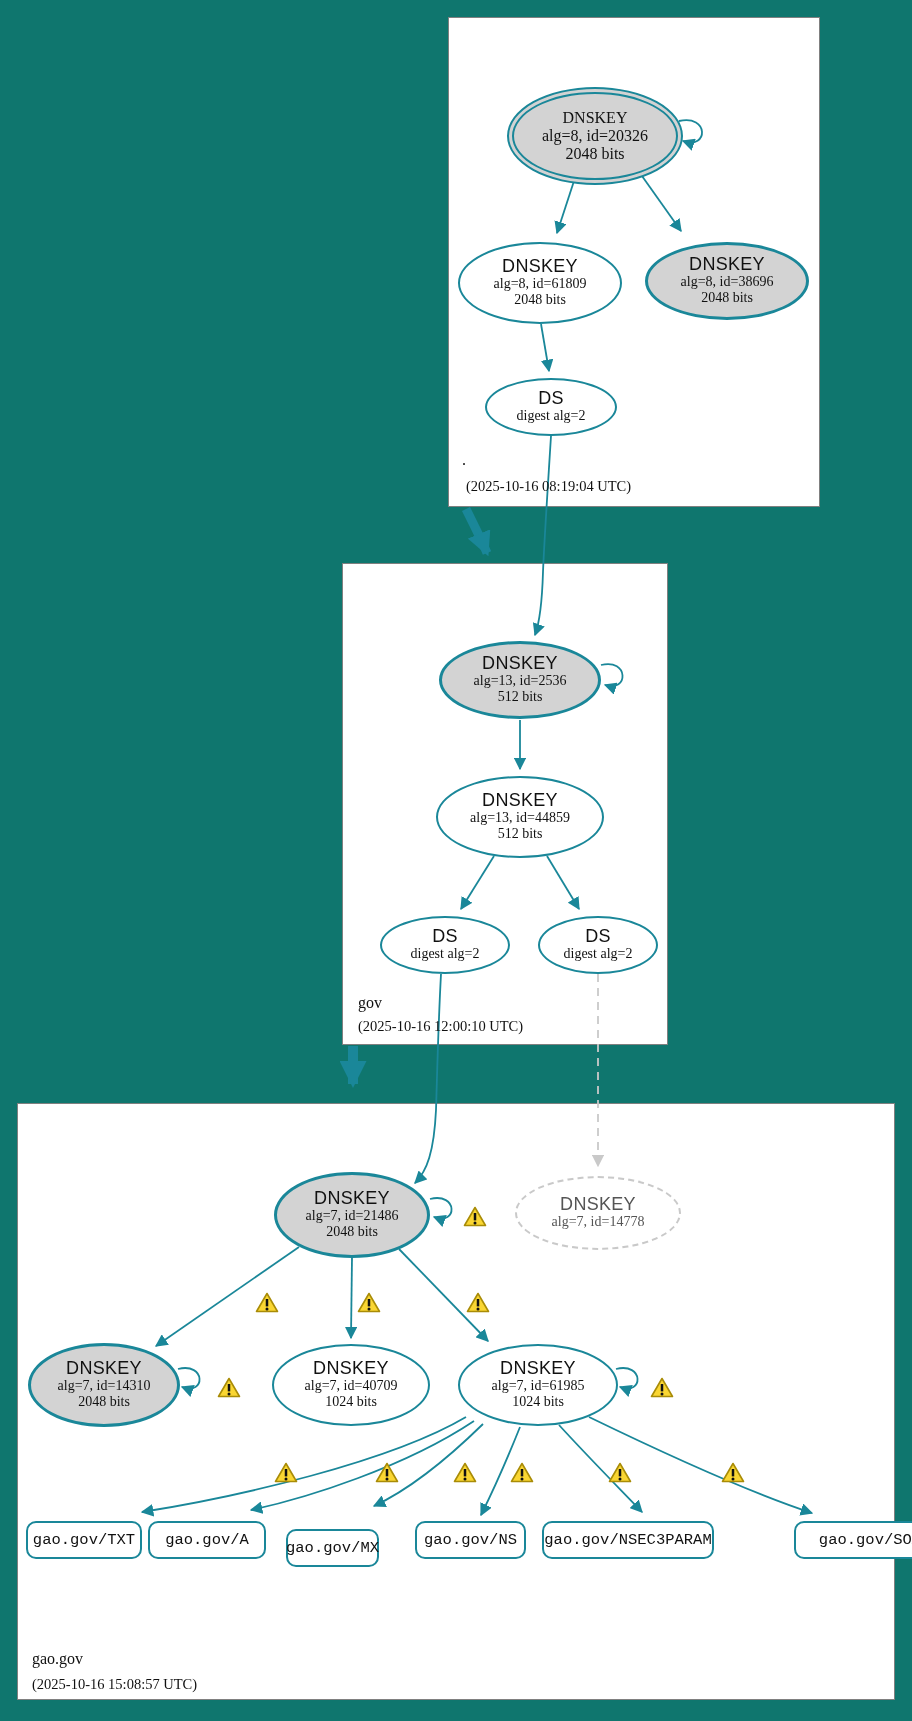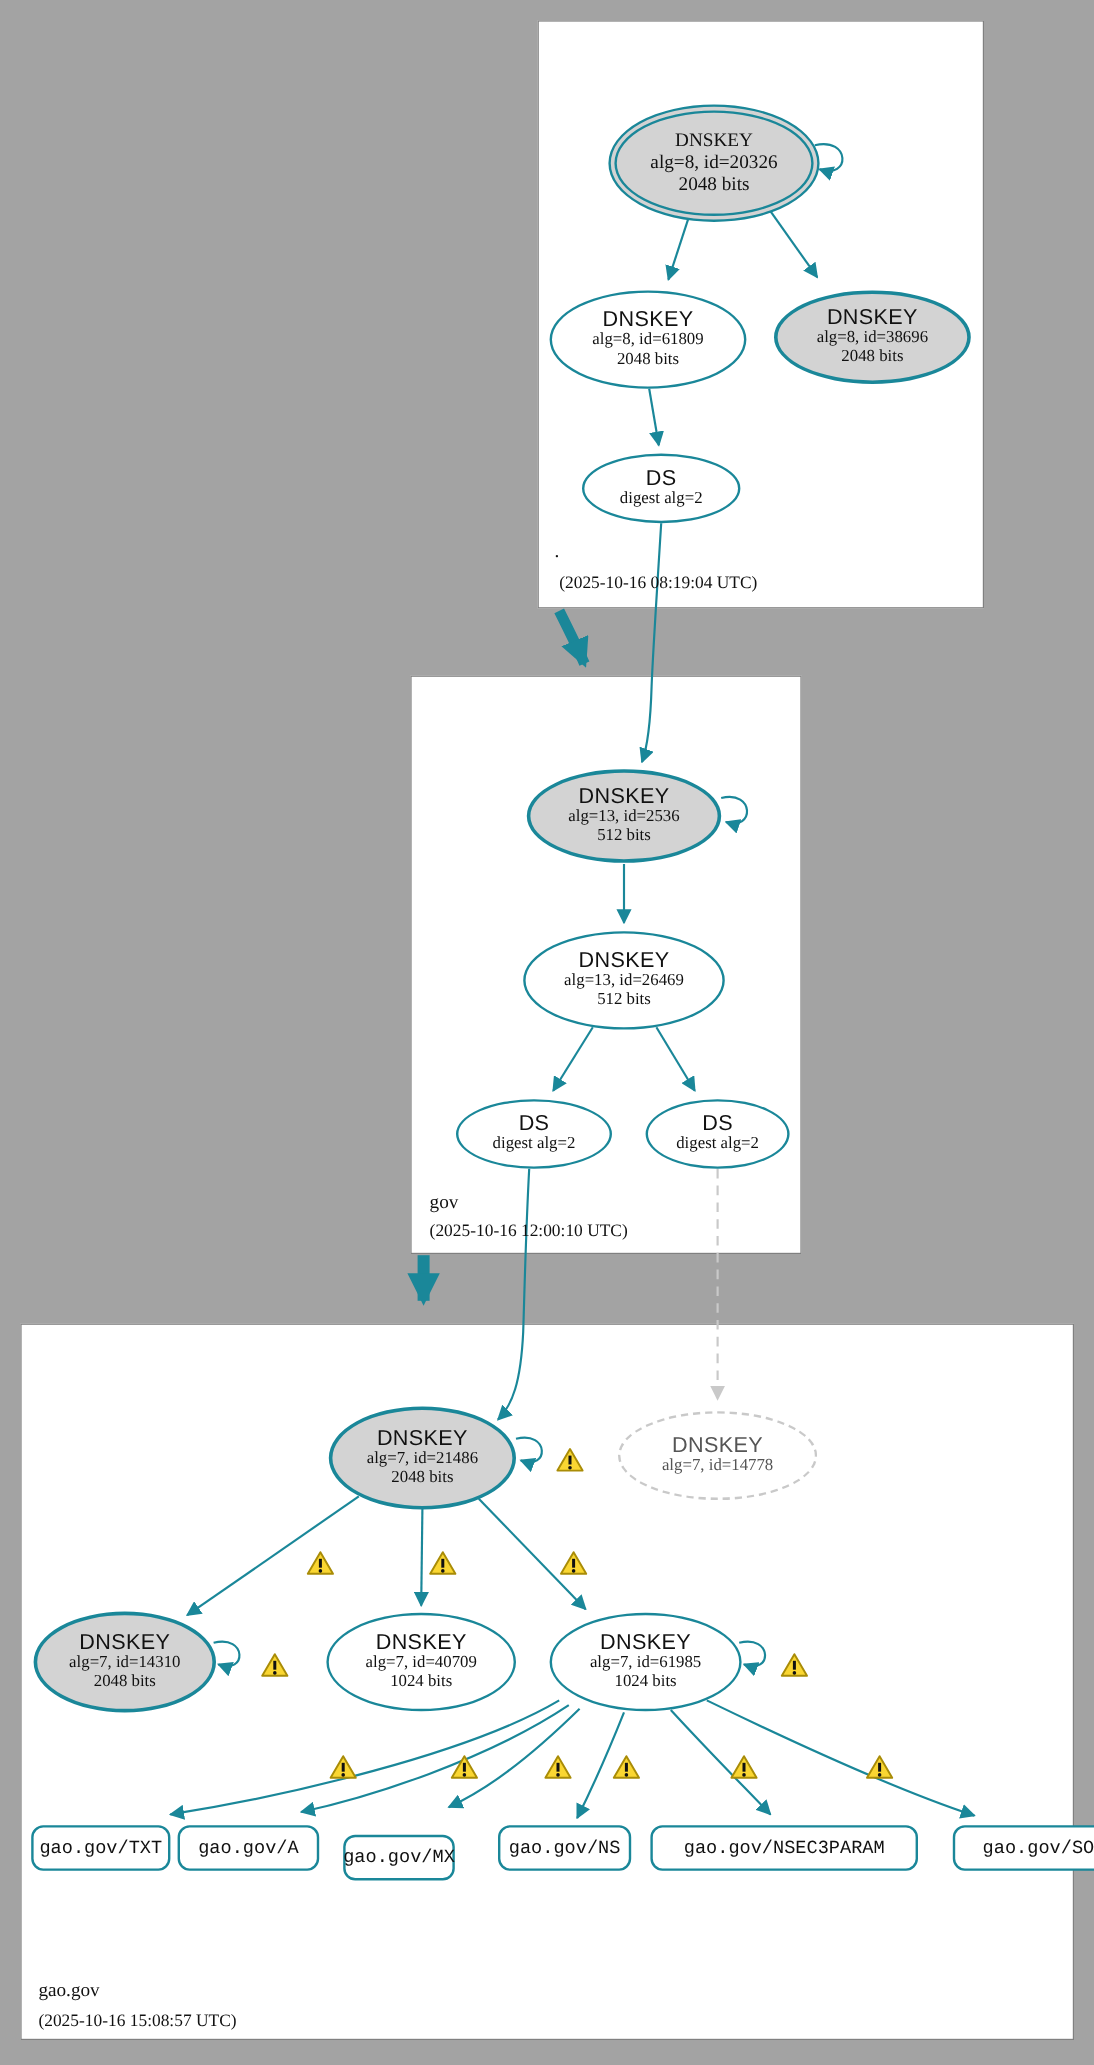--- a/index.html
+++ b/index.html
@@ -1,17 +1,17 @@
 <!DOCTYPE html>
 <html><head>
 <meta charset="utf-8">
 <style>
   html,body{margin:0;padding:0;background:#fff;}
   *{box-sizing:border-box;}
-  #canvas{position:relative;width:912px;height:1721px;background:#a3a3a3;
+  #canvas{position:relative;width:912px;height:1721px;background:#0f766e;
           font-family:"Liberation Serif",serif;color:#111;overflow:hidden;padding-left:22px;}
   .zonebox{position:absolute;border:1px solid #808080;background:#fff;z-index:0;}
   svg.edges{position:absolute;left:0;top:0;z-index:1;}
   .node{position:absolute;border-radius:50%;display:flex;flex-direction:column;
         align-items:center;justify-content:center;text-align:center;z-index:2;background:#fff;}
   .node .t{font-family:"Liberation Sans",sans-serif;font-size:18px;line-height:1.05;letter-spacing:.3px;}
   .node .d{font-family:"Liberation Serif",serif;font-size:14px;line-height:1.18;}
   .sep{background:#d3d3d3;border:3px solid #1a8799;}
   .key{background:#ffffff;border:2px solid #1a8799;}
   .ghost{background:#ffffff;border:2px dashed #c9c9c9;color:#555;}
@@ -128,21 +128,21 @@
   <div class="zts" style="left:466px;top:478px">(2025-10-16 08:19:04 UTC)</div>
 
   <div class="node sep" style="left:439px;top:641px;width:162px;height:78px">
     <div class="t">DNSKEY</div>
     <div class="d">alg=13, id=2536</div>
     <div class="d">512 bits</div>
   </div>
 
   <div class="node key" style="left:436px;top:776px;width:168px;height:82px">
     <div class="t">DNSKEY</div>
-    <div class="d">alg=13, id=26469</div>
+    <div class="d">alg=13, id=44859</div>
     <div class="d">512 bits</div>
   </div>
 
   <div class="node key" style="left:380px;top:916px;width:130px;height:58px">
     <div class="t">DS</div>
     <div class="d">digest alg=2</div>
   </div>
 
   <div class="node key" style="left:538px;top:916px;width:120px;height:58px">
     <div class="t">DS</div>
@@ -186,21 +186,21 @@
     </div>
   <div class="rrset" style="left:148px;top:1521px;width:118px">
       <span>gao.gov/A</span>
     </div>
   <div class="rrset" style="left:286px;top:1529px;width:93px">
       <span>gao.gov/MX</span>
     </div>
   <div class="rrset" style="left:415px;top:1521px;width:111px">
       <span>gao.gov/NS</span>
     </div>
-  <div class="rrset" style="left:542px;top:1521px;width:223px">
+  <div class="rrset" style="left:542px;top:1521px;width:172px">
       <span>gao.gov/NSEC3PARAM</span>
     </div>
   <div class="rrset" style="left:794px;top:1521px;width:152px">
       <span>gao.gov/SOA</span>
     </div>
 
   <div class="zlabel" style="left:32px;top:1650px">gao.gov</div>
   <div class="zts" style="left:32px;top:1676px">(2025-10-16 15:08:57 UTC)</div>
 
 </div>

